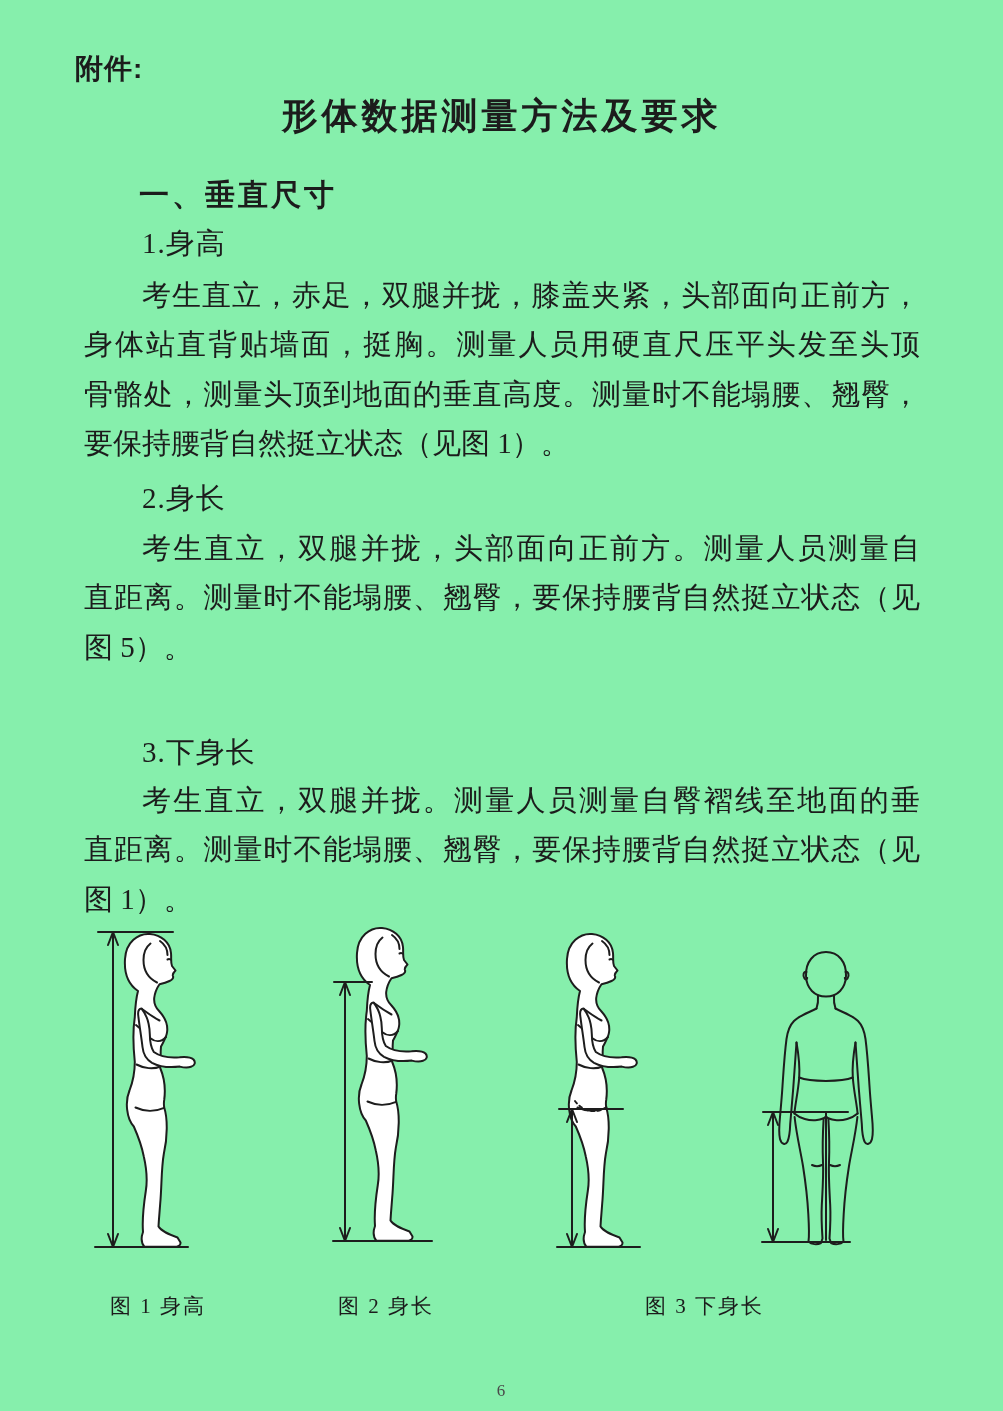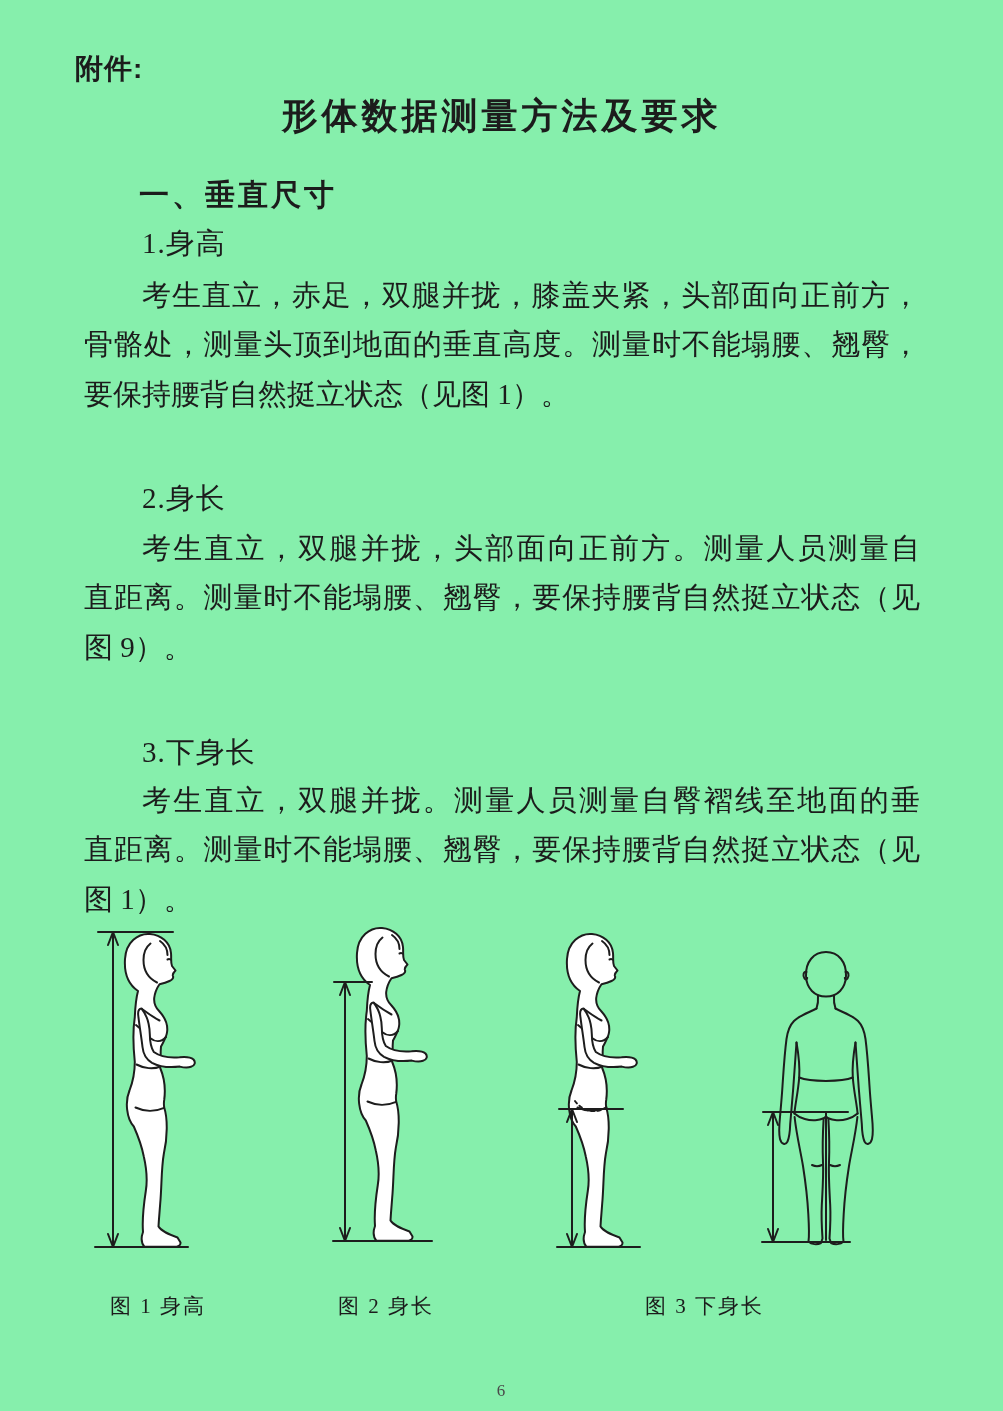--- a/index.html
+++ b/index.html
@@ -52,30 +52,31 @@
   <div id="attachment" class="abs hei">附件:</div>
 
   <div id="doc-title" class="abs hei">形体数据测量方法及要求</div>
 
   <div id="section-heading" class="abs hei">一、垂直尺寸</div>
 
   <div id="subhead-1" class="abs subhead kai">1.身高</div>
 
   <div id="para-1" class="abs para kai">
     <div class="bodyline j indent">考生直立，赤足，双腿并拢，膝盖夹紧，头部面向正前方，</div>
+    <div class="bodyline j">身体站直背贴墙面，挺胸。测量人员用硬直尺压平头发至头顶</div>
     <div class="bodyline j">骨骼处，测量头顶到地面的垂直高度。测量时不能塌腰、翘臀，</div>
     <div class="bodyline">要保持腰背自然挺立状态（见图 1）。</div>
   </div>
 
   <div id="subhead-2" class="abs subhead kai">2.身长</div>
 
   <div id="para-2" class="abs para kai">
     <div class="bodyline j indent">考生直立，双腿并拢，头部面向正前方。测量人员测量自</div>
     <div class="bodyline j">直距离。测量时不能塌腰、翘臀，要保持腰背自然挺立状态（见</div>
-    <div class="bodyline">图 9）。</div>
+    <div class="bodyline">图 5）。</div>
   </div>
 
   <div id="subhead-3" class="abs subhead kai">3.下身长</div>
 
   <div id="para-3" class="abs para kai">
     <div class="bodyline j indent">考生直立，双腿并拢。测量人员测量自臀褶线至地面的垂</div>
     <div class="bodyline j">直距离。测量时不能塌腰、翘臀，要保持腰背自然挺立状态（见</div>
     <div class="bodyline">图 1）。</div>
   </div>
 

